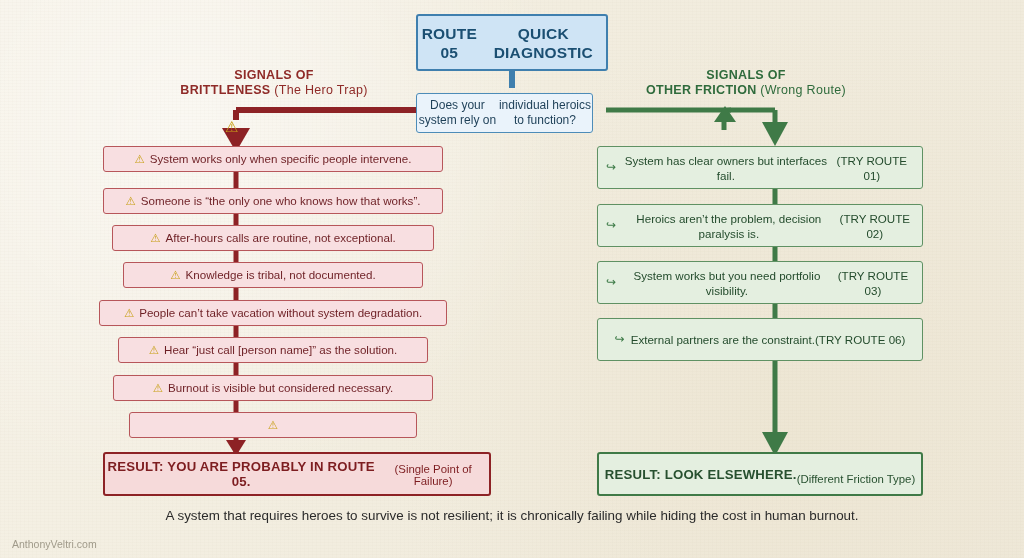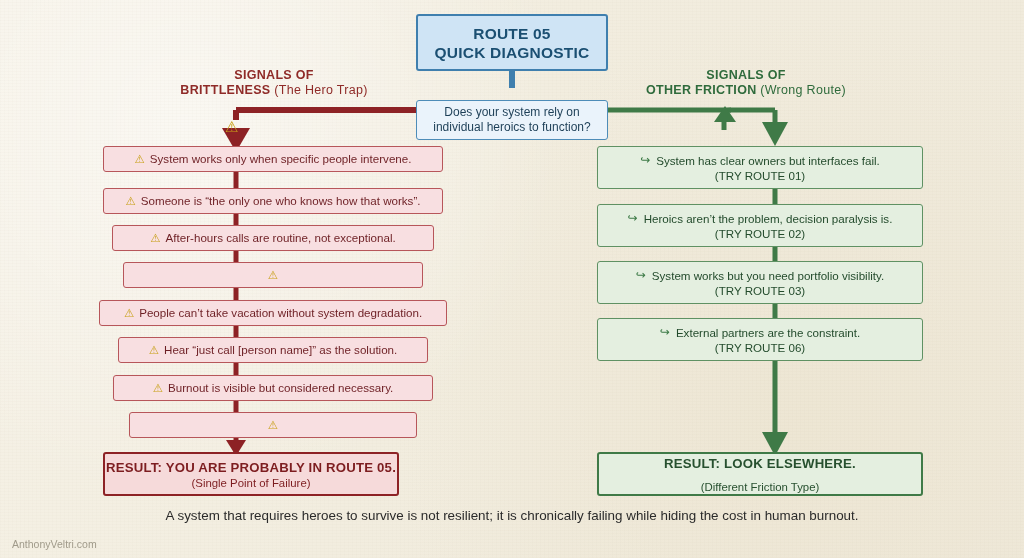--- a/index.html
+++ b/index.html
@@ -35,21 +35,21 @@
     position: absolute;
     left: 0; top: 0;
     width: 1024px;
     height: 558px;
     pointer-events: none;
   }
   .node {
     position: absolute;
     box-sizing: border-box;
     display: flex;
-    flex-direction: column;
+    flex-direction: row;
     align-items: center;
     justify-content: center;
     text-align: center;
     border-radius: 3px;
   }
 
   
   #title-box {
     left: 416px; top: 14px;
     width: 192px; height: 57px;
@@ -58,22 +58,22 @@
     color: #1b4f72;
     font-weight: bold;
     font-size: 15.5px;
     line-height: 19px;
     letter-spacing: 0.2px;
   }
   #title-box .l2 { font-size: 15.5px; }
 
   
   #question-box {
-    left: 416px; top: 100px;
-    width: 192px; height: 40px;
+    left: 416px; top: 93px;
+    width: 177px; height: 40px;
     background: #eaf3fb;
     border: 1.6px solid #4d8cb8;
     color: #1d3f57;
     font-size: 12px;
     line-height: 15px;
   }
 
   
   .branch-head {
     position: absolute;
@@ -129,21 +129,21 @@
     display: flex;
     align-items: center;
     justify-content: center;
     gap: 6px;
   }
   .item-right .arrow-g { color: #3c7a46; font-size: 12px; }
 
   
   #result-left {
     left: 103px; top: 452px;
-    width: 296px; height: 44px;
+    width: 388px; height: 44px;
     background: #f6dada;
     border: 2.2px solid #8d2225;
     color: #7d1d20;
   }
   #result-left .big {
     font-weight: bold;
     font-size: 13.2px;
     letter-spacing: 0.2px;
   }
   #result-left .small {
@@ -254,20 +254,21 @@
     <div class="node item-left" style="top: 188px; left: 103px; width: 340px;">
       <span class="warn">⚠</span>
       <span>Someone is “the only one who knows how that works”.</span>
     </div>
     <div class="node item-left" style="top: 225px; left: 112px; width: 322px;">
       <span class="warn">⚠</span>
       <span>After-hours calls are routine, not exceptional.</span>
     </div>
     <div class="node item-left" style="top: 262px; left: 123px; width: 300px;">
       <span class="warn">⚠</span>
+      <span>Knowledge is tribal, not documented.</span>
     </div>
     <div class="node item-left" style="top: 300px; left: 99px; width: 348px;">
       <span class="warn">⚠</span>
       <span>People can’t take vacation without system degradation.</span>
     </div>
     <div class="node item-left" style="top: 337px; left: 118px; width: 310px;">
       <span class="warn">⚠</span>
       <span>Hear “just call [person name]” as the solution.</span>
     </div>
     <div class="node item-left" style="top: 375px; left: 113px; width: 320px;">

